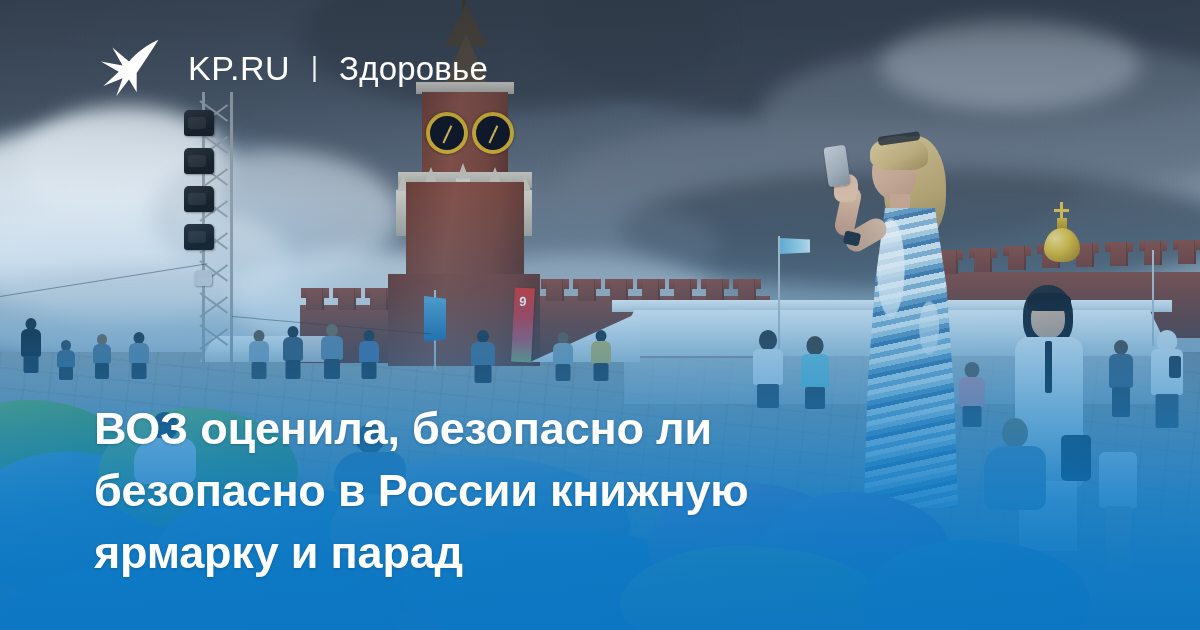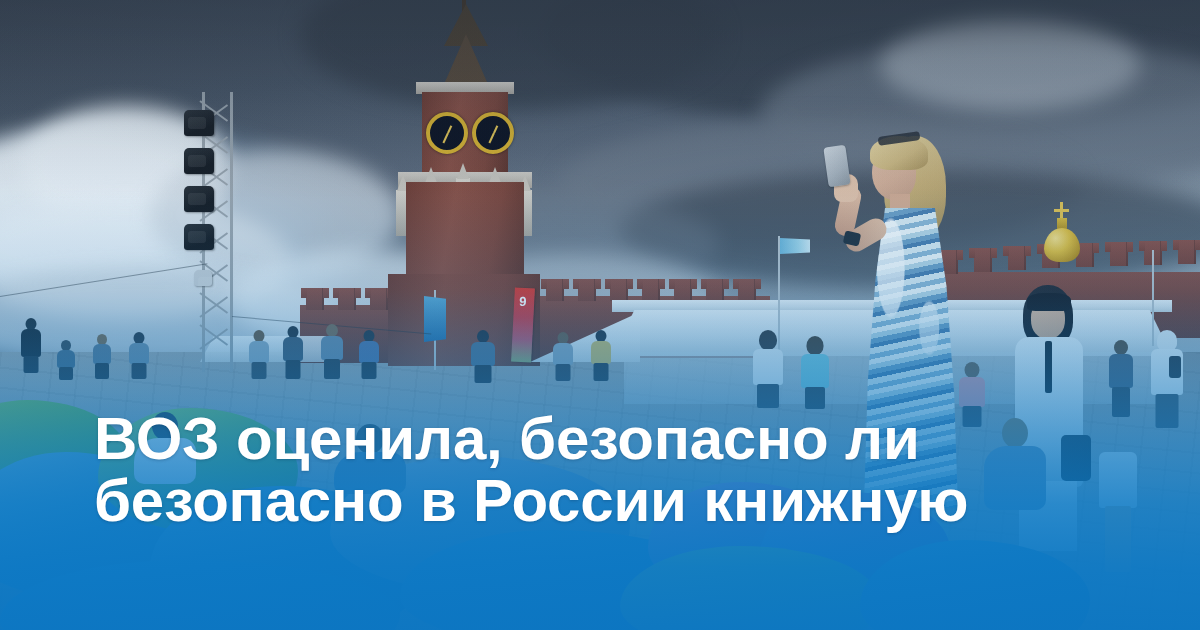--- a/index.html
+++ b/index.html
@@ -448,21 +448,21 @@
   }
 
   
   .headline {
     position: absolute;
     left: 94px;
     top: 368px;
     width: 900px;
     z-index: 40;
     color: #ffffff;
-    font-size: 60px;
+    font-size: 45px;
     font-weight: 700;
     line-height: 62px;
     letter-spacing: -0.2px;
     text-shadow: 0 1px 3px rgba(10,50,85,0.30);
   }
   .headline-line { display: block; white-space: nowrap; }
 </style>
 </head>
 <body>
 
@@ -737,19 +737,30 @@
     <div class="person" style="left:1098px;top:452px;width:40px;height:120px;">
       <div class="p-body" style="top:0;width:38px;height:56px;background:#eaeff3;"></div>
       <div class="p-legs" style="top:54px;width:26px;height:66px;background:#cbb49c;"></div>
     </div>
   </div>
 
   <div class="overlay-tint"></div>
   <div class="overlay-topdark"></div>
   <div class="overlay-blue"></div>
 
+  <div class="brand">
+    <svg class="brand-logo" viewBox="0 0 100 100" aria-hidden="true">
+      <path fill="#ffffff" d="M96 6 C78 14 62 26 50 40 L24 18 L40 46 L6 40 L34 56 L10 78 L40 66 L30 94 L50 68 L62 88 L62 58 C74 40 86 22 96 6 Z"></path>
+    </svg>
+    <div class="brand-text">
+      <span class="brand-name">KP.RU</span>
+      <span class="brand-sep">|</span>
+      <span class="brand-section">Здоровье</span>
+    </div>
+  </div>
 
   <h1 class="headline">
     <span class="headline-line">ВОЗ оценила, безопасно ли</span>
     <span class="headline-line">безопасно в России книжную</span>
+    <span class="headline-line">ярмарку и парад</span>
   </h1>
 
 </div>
 
 </body></html>

